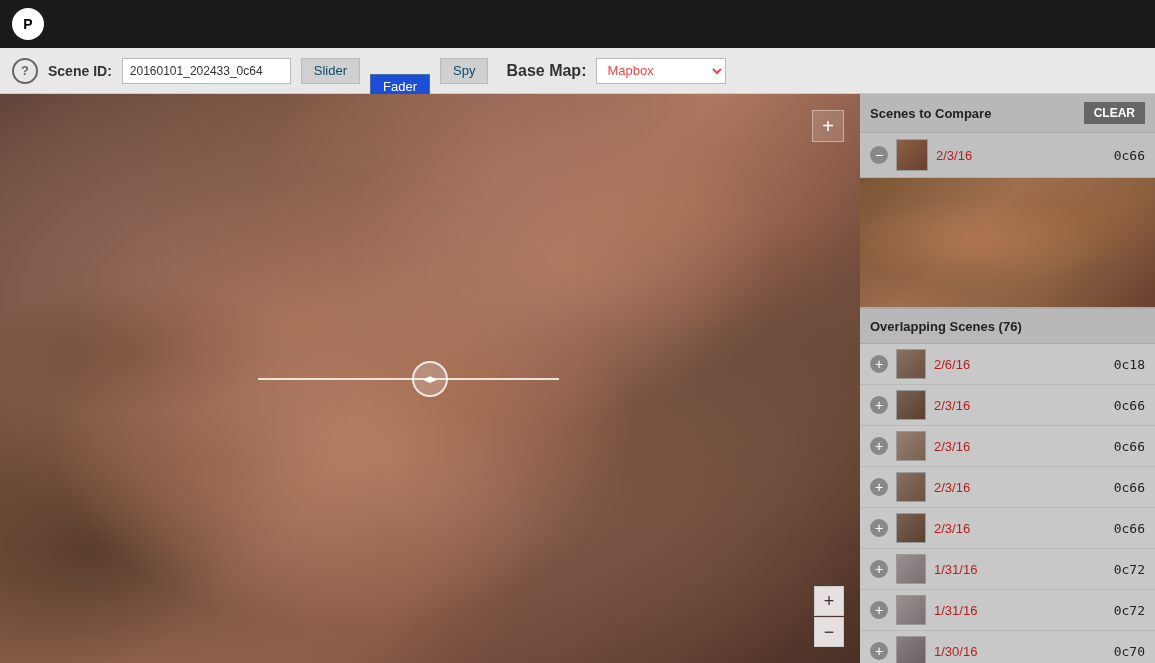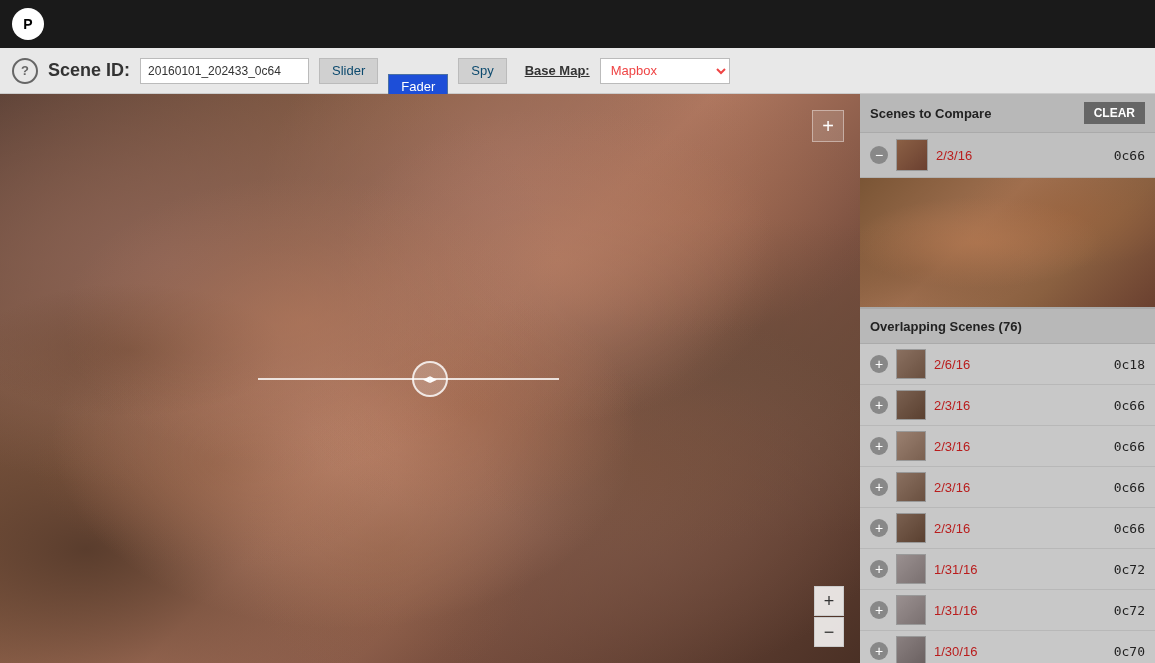--- a/index.html
+++ b/index.html
@@ -52,21 +52,21 @@
       border-radius: 50%;
       border: 2px solid #666;
       background: transparent;
       color: #666;
       font-size: 13px;
       font-weight: bold;
       cursor: pointer;
       display: flex; align-items: center; justify-content: center;
     }
     #scene-id-label {
-      font-size: 18px;
+      font-size: 14px;
       color: #333;
       font-weight: 600;
     }
     #scene-id-input {
       background: #fff;
       border: 1px solid #bbb;
       color: #333;
       padding: 3px 7px;
       font-size: 12px;
       width: 169px;
@@ -82,25 +82,24 @@
       height: 26px;
       display: flex; align-items: center;
     }
     .mode-btn.active {
       background: #1d4ed8;
       color: #fff;
       border-color: #4a70a3;
       margin-top: 32px;
     }
     #basemap-label {
-      font-size: 13px;
+      font-size: 16px;
       color: #333;
       font-weight: 600;
       margin-left: 8px;
-      text-decoration: underline;
     }
     #basemap-select {
       font-size: 13px;
       padding: 2px 6px;
       height: 26px;
       border: 1px solid #bbb;
       background: #fff;
       color: #ef4444;
       width: 130px;
     }

